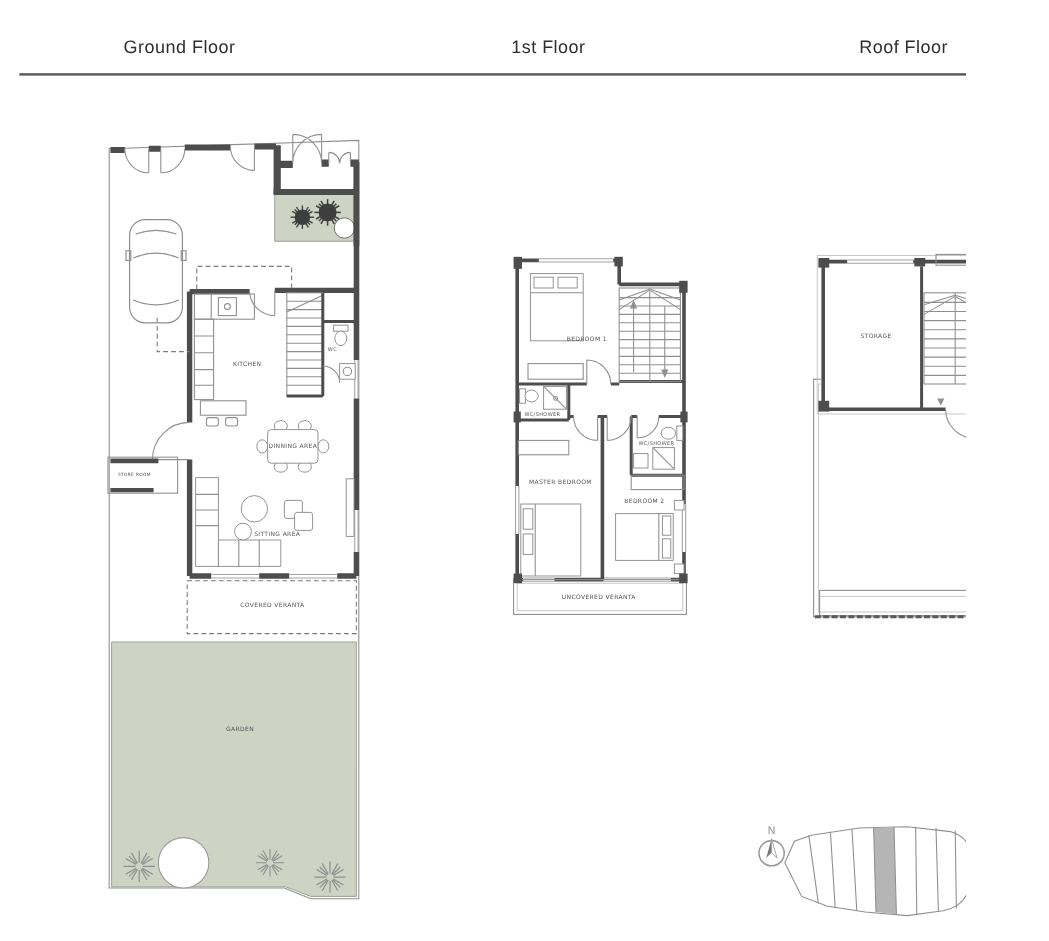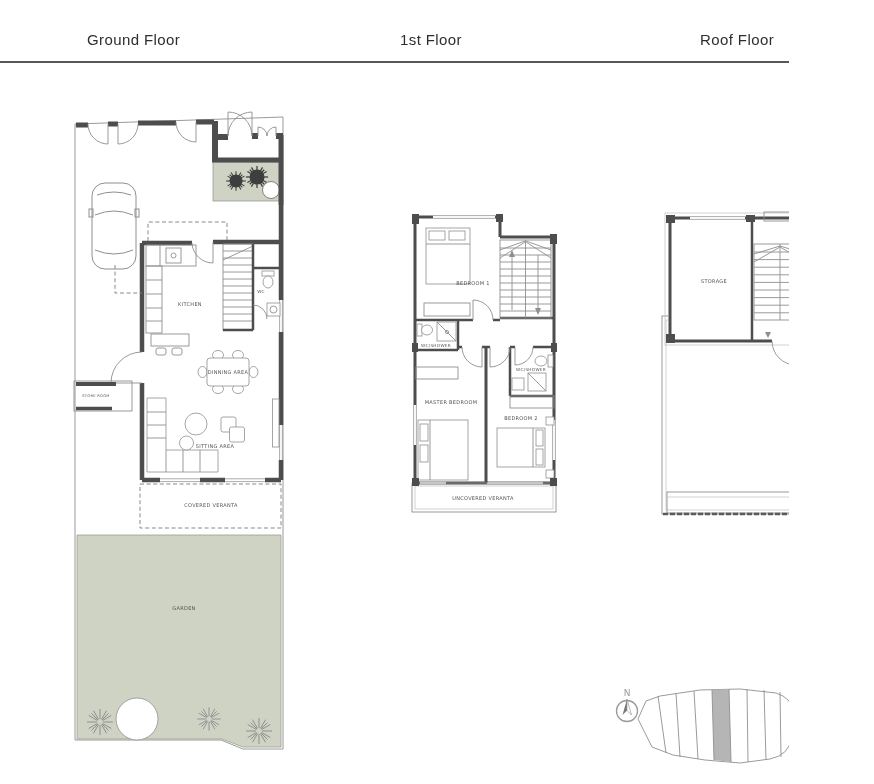--- a/index.html
+++ b/index.html
@@ -1,17 +1,17 @@
 <!DOCTYPE html>
 <html><head>
 <meta charset="utf-8">
 <style>
   html,body{margin:0;padding:0;background:#fff;}
   .sheet{position:relative;width:789px;height:784px;background:#fff;overflow:hidden;
-         font-family:"Liberation Sans",sans-serif;}
+         font-family:"Liberation Sans",sans-serif;margin-left:16px;}
   .floor-title{position:absolute;top:31px;font-size:15px;color:#2e2e2e;letter-spacing:.4px;}
   .rule{position:absolute;top:61px;left:0;width:874px;height:2px;background:#585858;}
   svg.drawing{position:absolute;left:0;top:0;width:874px;height:784px;}
   .lbl{position:absolute;transform:translate(-50%,-50%);
        font-family:"DejaVu Sans",sans-serif;font-size:5px;color:#555;
        letter-spacing:.3px;white-space:nowrap;pointer-events:none;}
   .lbl.sm{font-size:4.2px;}
   .lbl.xxs{font-size:3.6px;}
   .lbl.n{font-size:9px;color:#9a9a9a;letter-spacing:0;}
   
@@ -26,21 +26,21 @@
   .wall6{stroke:#4d4d4d;stroke-width:6;fill:none;}
   .car{stroke:#8f8f8f;stroke-width:1;fill:none;}
   .furn{stroke:#8f8f8f;stroke-width:.8;fill:#fff;}
 </style>
 </head>
 <body>
 
 <div class="sheet">
 
   <div class="floor-title" style="left:87px">Ground Floor</div>
-  <div class="floor-title" style="left:400px">1st Floor</div>
+  <div class="floor-title" style="left:410px">1st Floor</div>
   <div class="floor-title" style="left:700px">Roof Floor</div>
   <div class="rule"></div>
 
   <svg class="drawing" viewBox="0 0 874 784">
     <defs>
       <pattern id="hatch" width="4" height="4" patternUnits="userSpaceOnUse">
         <path d="M0,4 L4,0" stroke="#7a7a7a" stroke-width="0.7"></path>
       </pattern>
       <g id="shrub">
         <line x1="3" y1="0" x2="13" y2="0"></line>

